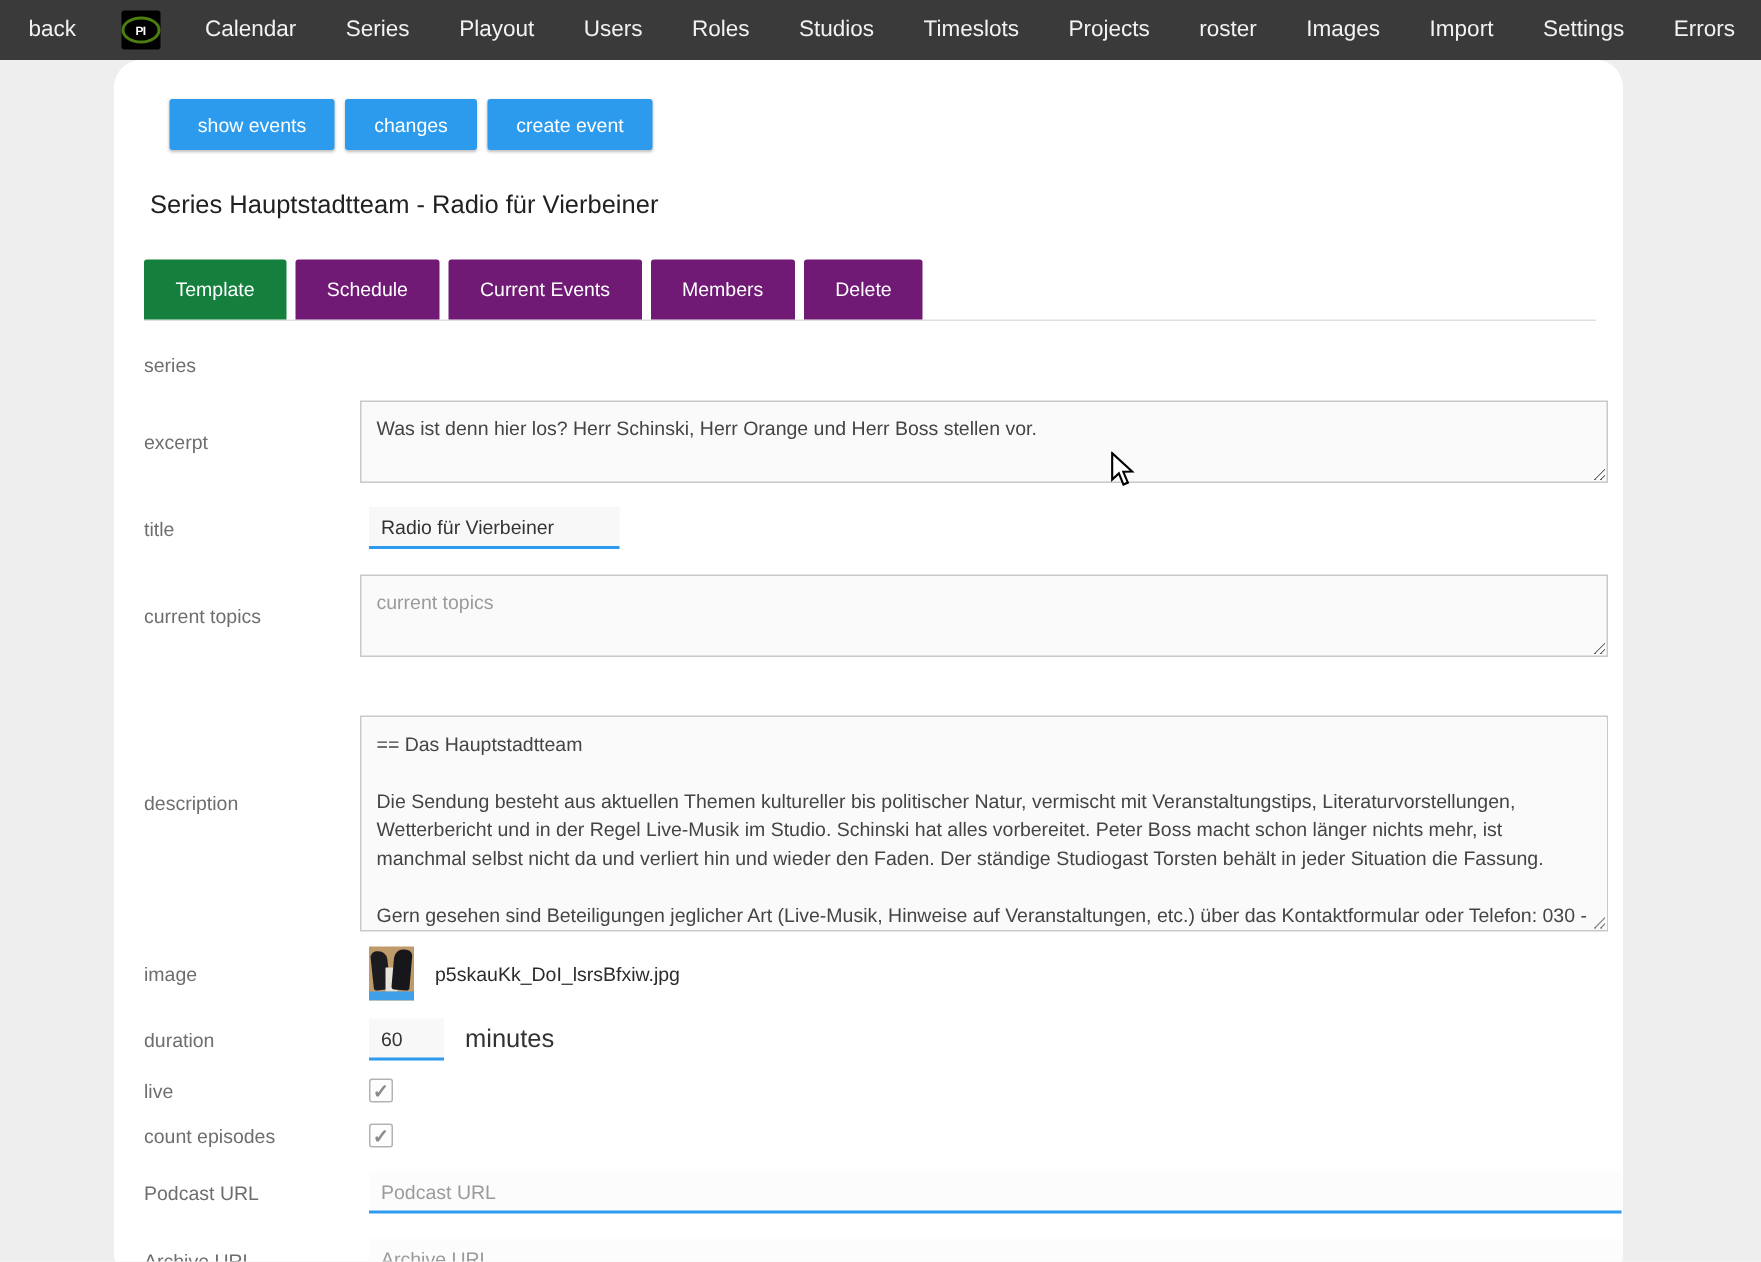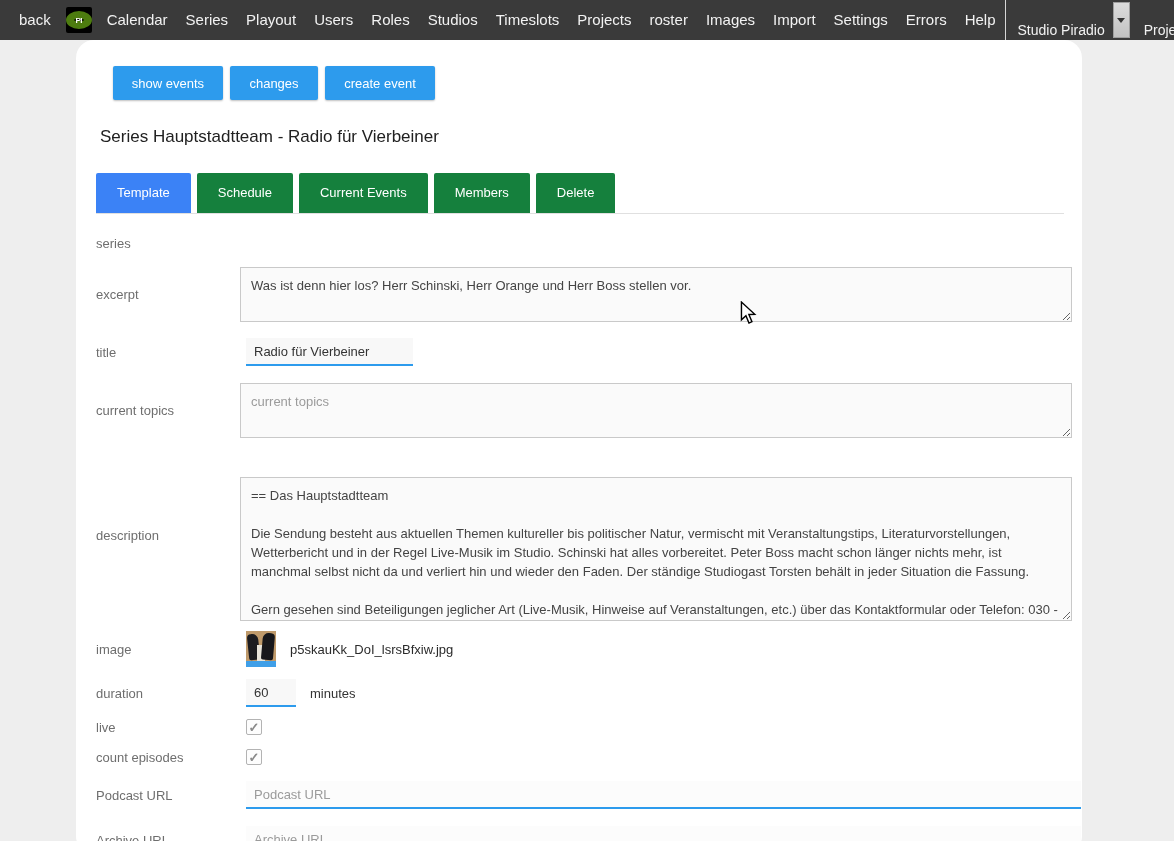--- a/index.html
+++ b/index.html
@@ -1,25 +1,25 @@
 <!DOCTYPE html>
 <html><head>
 <meta charset="utf-8">
 <style>
   * { margin:0; padding:0; box-sizing:border-box; }
   html,body { width:1174px; height:841px; overflow:hidden; background:#eeeeee;
               font-family:"Liberation Sans", sans-serif; }
 
   
   .navbar { position:relative; height:40px; background:#3a3a3a; display:flex;
-            align-items:center; padding:0 10px; gap:0; white-space:nowrap; }
+            align-items:center; padding:0 10px; gap:15px; white-space:nowrap; }
   .nav-link { color:#f2f2f2; font-size:15px; padding:0 9px; line-height:40px; cursor:pointer; }
   .nav-logo { width:26px; height:26px; background:#000; margin:0 6px; display:flex;
               align-items:center; justify-content:center; border-radius:2px; }
-  .nav-logo .ring { width:36px; height:18px; border:8px solid #4d7c0f; border-radius:50%;
+  .nav-logo .ring { width:36px; height:18px; border:2px solid #4d7c0f; border-radius:50%;
                     display:flex; align-items:center; justify-content:center;
                     color:#fff; font-size:8px; font-weight:bold; letter-spacing:-0.5px; }
   .nav-right { margin-left:auto; display:flex; align-items:center; height:40px; }
   .nav-divider { width:1px; height:40px; background:#d6d6d6; margin-right:8px; }
   .nav-select { display:flex; align-items:flex-end; height:36px; margin-right:10px; cursor:pointer; }
   .nav-select .sel-text { color:#f2f2f2; font-size:14px; padding:0 8px 0 4px; }
   .arrow-strip { width:17px; height:36px; background:linear-gradient(#dcdcdc,#c2c2c2);
                  border:1px solid #9f9f9f; display:flex; align-items:center; justify-content:center; }
   .arrow-strip .tri { width:0; height:0; border-left:4px solid transparent;
                       border-right:4px solid transparent; border-top:5px solid #333; }
@@ -34,35 +34,35 @@
          border-radius:2px; cursor:pointer; box-shadow:0 1px 2px rgba(0,0,0,.25);
          display:flex; align-items:center; justify-content:center;
          font-family:"Liberation Sans", sans-serif; }
   .btn-1 { width:110px; } .btn-2 { width:88px; } .btn-3 { width:110px; }
 
   .page-title { margin:27px 0 0 4px; font-size:17px; font-weight:normal; color:#212121; }
 
   
   .tabs { display:flex; gap:6px; margin-top:26px; width:968px; border-bottom:1px solid #e0e0e0; }
   .tab { height:40px; line-height:40px; padding:0 21px; font-size:13px; color:#fff;
-         background:#15803d; border-radius:2px 2px 0 0; cursor:pointer; }
-  .tab.active { background:#3b82f6; }
+         background:#701a75; border-radius:2px 2px 0 0; cursor:pointer; }
+  .tab.active { background:#15803d; }
 
   
   .form { margin-top:22px; }
   .form-row { display:flex; align-items:center; }
   .f-label { width:144px; flex:0 0 144px; font-size:13px; color:#6e6e6e; }
   .mat-input { background:#f8f8f8; border:none; outline:none; border-bottom:2px solid #2d9bed;
                height:28px; padding:0 8px; font-size:13px; color:#333;
                font-family:"Liberation Sans", sans-serif; }
   .mat-input::placeholder { color:#9b9b9b; }
   .w-series { width:167px; margin-left:6px; }
   .w-duration { width:50px; margin-left:6px; text-align:left; }
   .w-url { width:835px; margin-left:6px; background:#fcfcfc; }
-  .unit { font-size:13px; color:#333; margin-left:14px; }
+  .unit { font-size:17px; color:#333; margin-left:14px; }
   textarea.box { width:832px; border:1px solid #c9c9c9; background:#fafafa; color:#444;
                  font-size:13px; line-height:19px; padding:8px 10px; resize:vertical;
                  outline:none; font-family:"Liberation Sans", sans-serif; }
   textarea.box::placeholder { color:#9b9b9b; }
   .h-small { height:55px; } .h-big { height:144px;margin-top:28px; }
 
   .mb16 { margin-bottom:16px; } .mb17 { margin-bottom:17px; } .mb11 { margin-bottom:11px; }
   .mb10 { margin-bottom:10px; } .mb12 { margin-bottom:12px; } .mb14 { margin-bottom:14px; }
 
   

